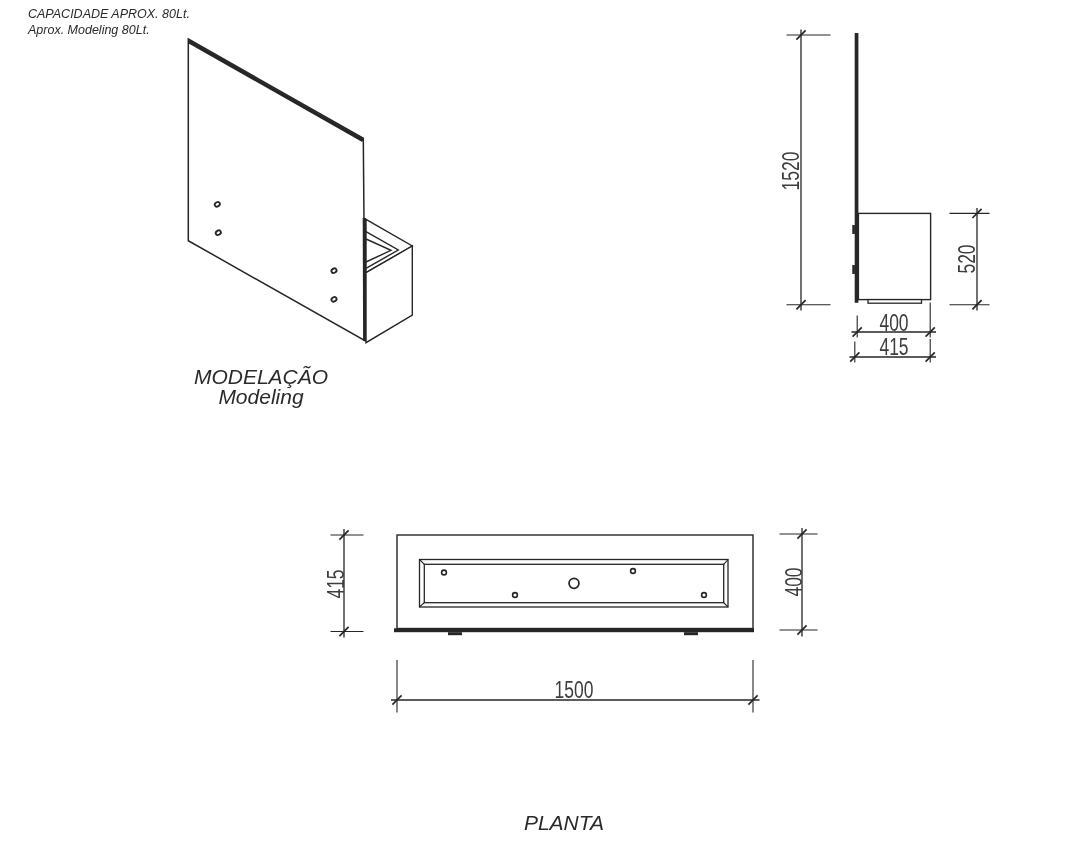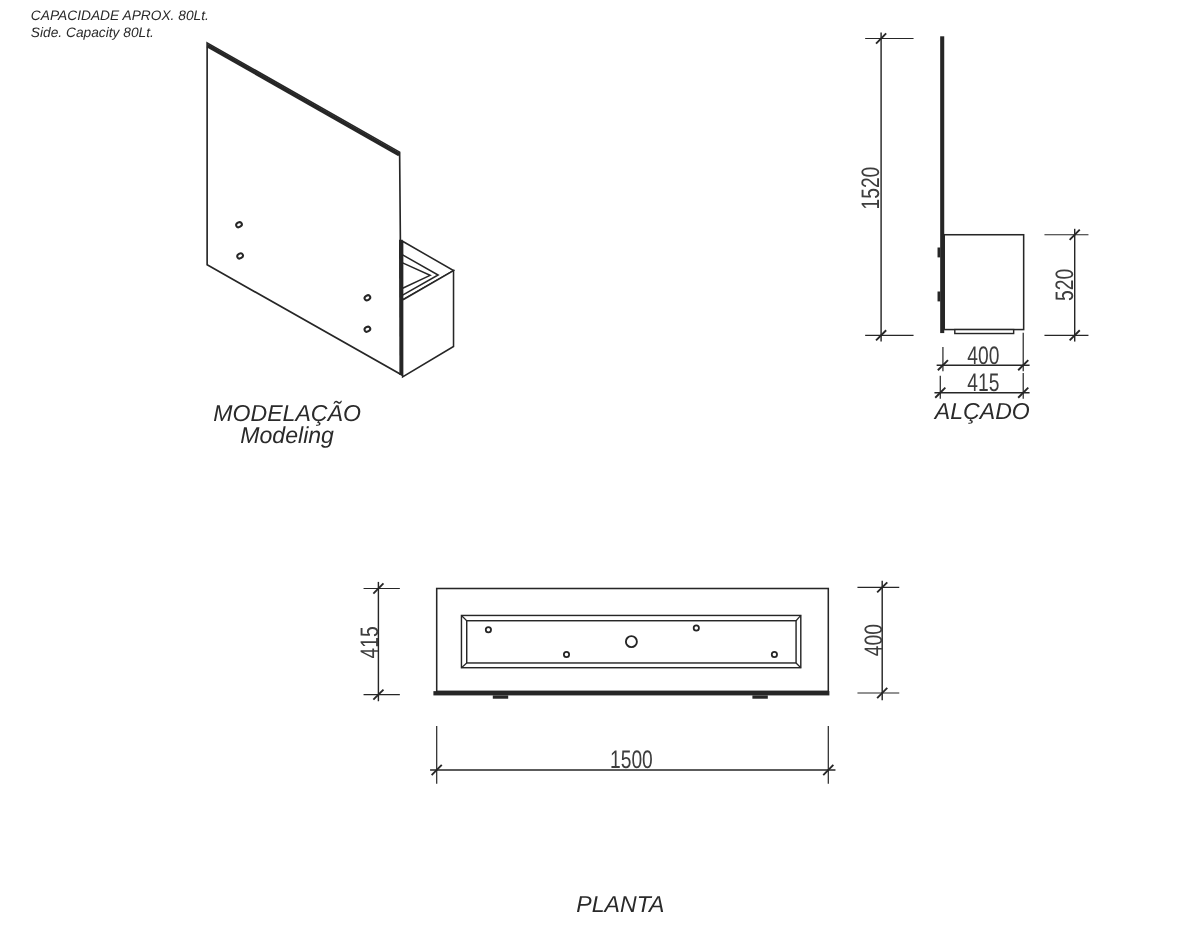--- a/index.html
+++ b/index.html
@@ -131,26 +131,25 @@
         <line x1="391" y1="700" x2="759.5" y2="700"></line>
         <line x1="397" y1="660" x2="397" y2="712.5" stroke-width="1.1"></line>
         <line x1="753" y1="660" x2="753" y2="712.5" stroke-width="1.1"></line>
         <use href="#tick" x="397" y="700"></use>
         <use href="#tick" x="753" y="700"></use>
       </g>
     </g>
   </svg>
 
   <div class="txt note" style="left:28px;top:7px;">CAPACIDADE APROX. 80Lt.</div>
-  <div class="txt note" style="left:28px;top:22.5px;">Side. Capacity 80Lt.</div>
+  <div class="txt note" style="left:28px;top:22.5px;">Aprox. Modeling 80Lt.</div>
 
   <div class="txt view-label" style="left:141px;top:367px;">MODELAÇÃO</div>
   <div class="txt view-label" style="left:141px;top:386.5px;text-align:center;">Modeling</div>
 
-  <div class="txt view-label" style="left:773px;top:365px;">ALÇADO</div>
 
   <div class="txt view-label" style="left:444px;top:813px;">PLANTA</div>
 
   <div class="txt dim-text vertical" style="left:746px;top:159px;">1520</div>
   <div class="txt dim-text vertical" style="left:922px;top:247px;">520</div>
   <div class="txt dim-text" style="left:849px;top:311px;">400</div>
   <div class="txt dim-text" style="left:849px;top:335px;">415</div>
 
   <div class="txt dim-text vertical" style="left:291px;top:572px;">415</div>
   <div class="txt dim-text vertical" style="left:749px;top:570px;">400</div>

